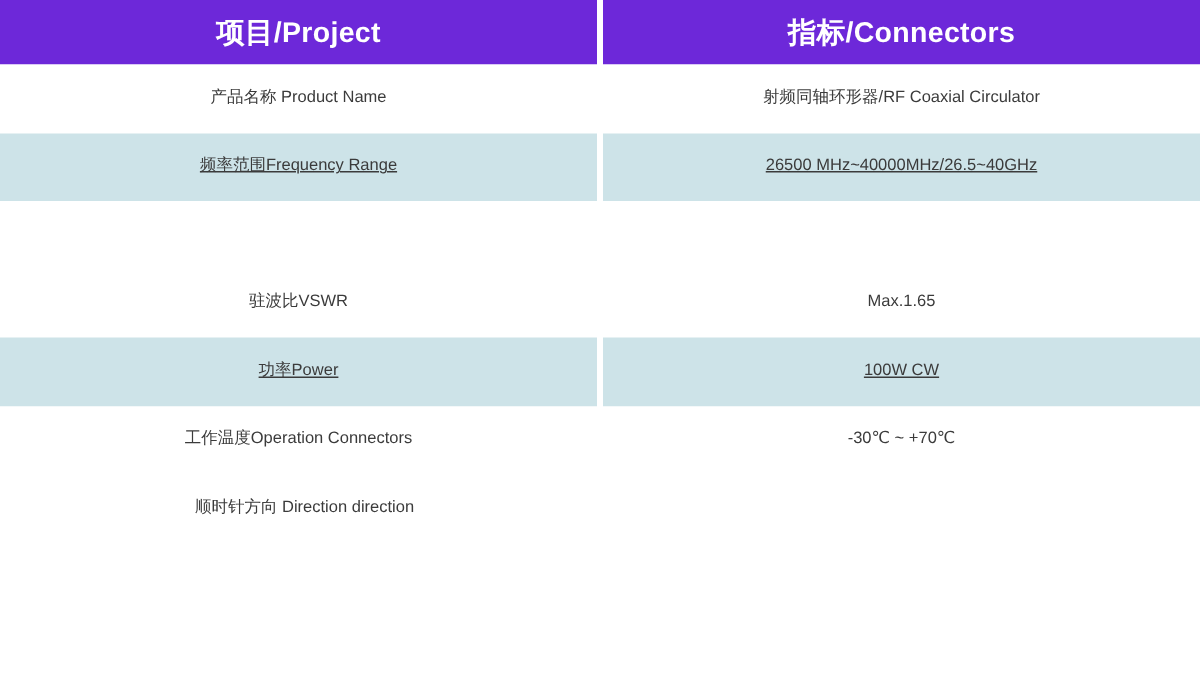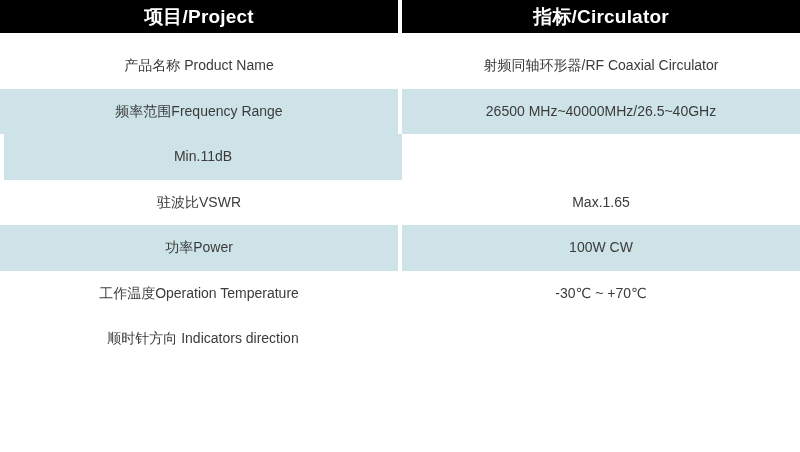--- a/index.html
+++ b/index.html
@@ -24,22 +24,22 @@
     display: flex;
     flex-direction: row;
     width: 100%;
     box-sizing: border-box;
   }
   .header-row {
     height: 43px;
     background: transparent;
   }
   .header-cell {
-    height: 33px;
-    background: #000000;
+    height: 43px;
+    background: #6d28d9;
     display: flex;
     align-items: center;
     justify-content: center;
     color: #ffffff;
     font-size: 19px;
     font-weight: bold;
     letter-spacing: 0.2px;
     box-sizing: border-box;
   }
   .header-cell.col-project {
@@ -55,21 +55,21 @@
     width: 398px;
   }
   .body-row {
     height: 45.5px;
   }
   .cell {
     height: 100%;
     display: flex;
     align-items: center;
     justify-content: center;
-    font-size: 14px;
+    font-size: 11px;
     color: #3b3b3b;
     box-sizing: border-box;
     text-align: center;
     line-height: 1.25;
   }
   .cell.col-left {
     width: 398px;
   }
   .cell.col-right {
     width: 398px;
@@ -79,68 +79,68 @@
     width: 4px;
     height: 100%;
     background: #ffffff;
     flex: 0 0 4px;
   }
   .row-white .cell {
     background: #ffffff;
   }
   .row-tint .cell {
     background: #cde3e8;
+    text-decoration: underline;
   }
 </style>
 </head>
 <body>
 
 <div id="spec-table">
 
   <div class="row header-row">
     <div class="header-cell col-project">项目/Project</div>
     <div class="header-divider"></div>
-    <div class="header-cell col-indicators">指标/Circulator</div>
+    <div class="header-cell col-indicators">指标/Connectors</div>
   </div>
 
   <div class="row body-row row-white">
     <div class="cell col-left">产品名称 Product Name</div>
     <div class="cell-divider"></div>
     <div class="cell col-right">射频同轴环形器/RF Coaxial Circulator</div>
   </div>
 
   <div class="row body-row row-tint">
     <div class="cell col-left">频率范围Frequency Range</div>
     <div class="cell-divider"></div>
     <div class="cell col-right">26500 MHz~40000MHz/26.5~40GHz</div>
   </div>
 
 
   <div class="row body-row row-tint">
     <div class="cell-divider"></div>
-    <div class="cell col-right">Min.11dB</div>
   </div>
 
   <div class="row body-row row-white">
     <div class="cell col-left">驻波比VSWR</div>
     <div class="cell-divider"></div>
     <div class="cell col-right">Max.1.65</div>
   </div>
 
   <div class="row body-row row-tint">
     <div class="cell col-left">功率Power</div>
     <div class="cell-divider"></div>
     <div class="cell col-right">100W CW</div>
   </div>
 
   <div class="row body-row row-white">
-    <div class="cell col-left">工作温度Operation Temperature</div>
+    <div class="cell col-left">工作温度Operation Connectors</div>
     <div class="cell-divider"></div>
     <div class="cell col-right">-30℃ ~ +70℃</div>
   </div>
 
 
   <div class="row body-row row-white">
     <div class="cell-divider"></div>
-    <div class="cell col-right">顺时针方向 Indicators direction</div>
+    <div class="cell col-right">顺时针方向 Direction direction</div>
   </div>
 
 </div>
 
 </body></html>

